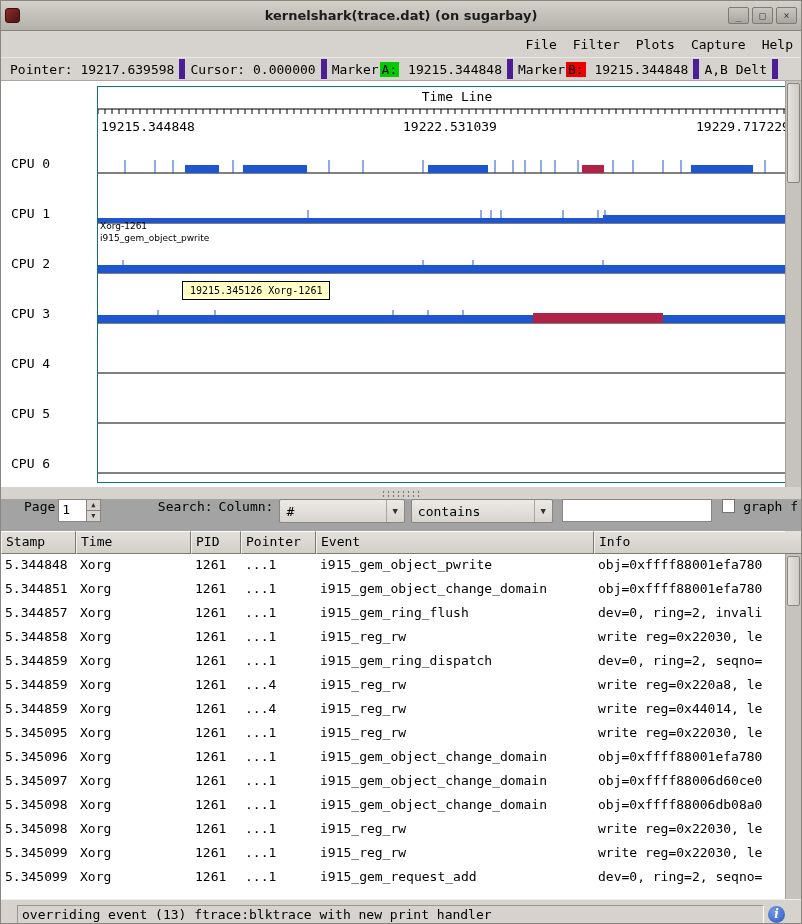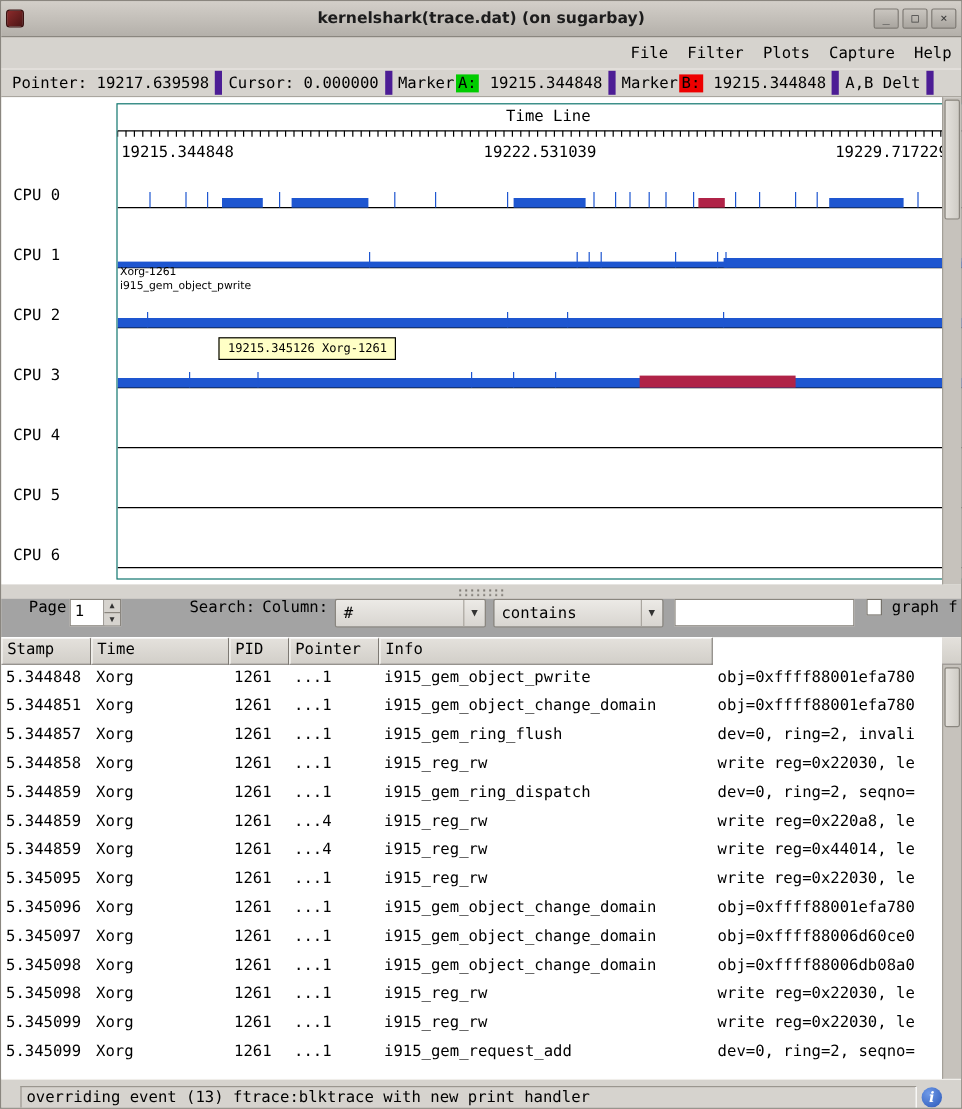--- a/index.html
+++ b/index.html
@@ -340,20 +340,21 @@
   <span class="checkbox"></span>
   <span class="ctl-label">graph f</span>
 </div>
 
 <div class="table-wrap">
   <div class="table-header grid-cols">
       <div class="th">Stamp</div>
       <div class="th">Time</div>
       <div class="th">PID</div>
       <div class="th">Pointer</div>
+      <div class="th">Event</div>
       <div class="th">Info</div>
     </div>
   <div class="header-filler"></div>
   <div class="table-body">
       <div class="tr grid-cols">
         <div class="td">5.344848</div>
         <div class="td">Xorg</div>
         <div class="td">1261</div>
         <div class="td">...1</div>
         <div class="td">i915_gem_object_pwrite</div>

